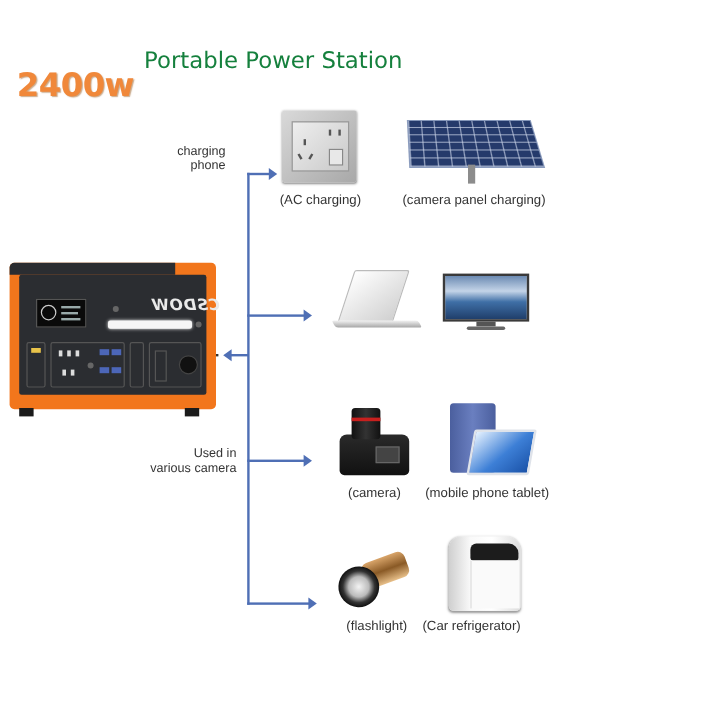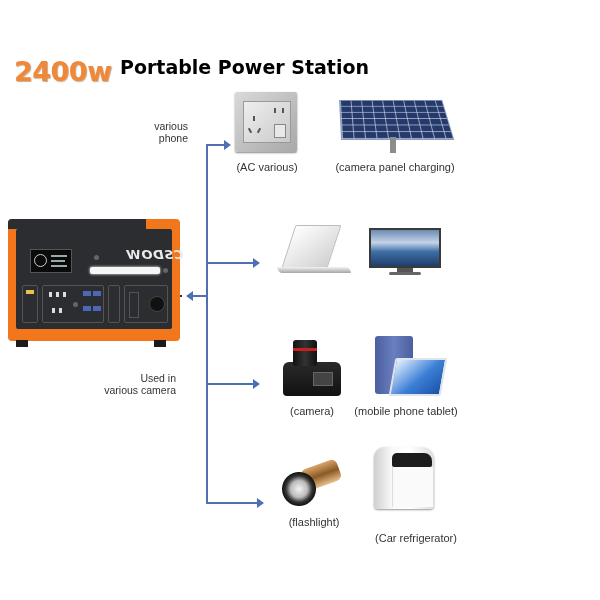--- a/index.html
+++ b/index.html
@@ -1,19 +1,19 @@
 <!DOCTYPE html>
 <html><head>
 <meta charset="utf-8">
 <style>
   html, body { margin:0; padding:0; background:#ffffff; }
   body { width:600px; height:600px; position:relative; overflow:hidden; font-family:"Liberation Sans", sans-serif; }
   .abs { position:absolute; }
   .title-wattage { left:14px; top:56px; font-family:"DejaVu Sans", sans-serif; font-weight:bold; font-size:27px; color:#f0883a; text-shadow:1px 1px 1px #c9a98a; letter-spacing:-0.5px; }
-  .title-main { left:120px; top:56px; font-family:"DejaVu Sans", sans-serif; font-weight:bold; font-size:19px; color:#000000; }
+  .title-main { left:120px; top:40px; font-family:"DejaVu Sans", sans-serif; font-weight:normal; font-size:19px; color:#15803d; }
   .side-label { font-size:10.5px; color:#333; text-align:right; line-height:12px; }
   .caption { font-size:11px; color:#333; white-space:nowrap; text-align:center; }
   .vline { left:206px; top:144px; width:2px; height:360px; background:#4f6fb5; }
   .hline { height:2px; background:#4f6fb5; }
   .arrowhead { width:0; height:0; border-top:5px solid transparent; border-bottom:5px solid transparent; }
   .arrow-right { border-left:7px solid #4f6fb5; }
   .arrow-left { border-right:7px solid #4f6fb5; }
 
   
   .station { left:8px; top:219px; width:172px; height:122px; background:#f2761c; border-radius:4px; }
@@ -71,24 +71,24 @@
   .fr-top { left:18px; top:6px; width:40px; height:14px; background:#1c1c1c; border-radius:5px 8px 2px 2px; }
   .fr-door { left:18px; top:20px; width:40px; height:40px; background:#fafafa; border-left:1px solid #ddd; }
 </style>
 </head>
 <body>
 
 <div class="abs title-wattage">2400w</div>
 <div class="abs title-main">Portable Power Station</div>
 
 <div class="abs side-label" style="left:130px; top:120px; width:58px;">
-  <div>various</div>
+  <div>charging</div>
   <div>phone</div>
 </div>
-<div class="abs side-label" style="left:104px; top:372px; width:72px;">
+<div class="abs side-label" style="left:125px; top:372px; width:72px;">
   <div>Used in</div>
   <div>various camera</div>
 </div>
 
 <div class="abs vline"></div>
 
 <div class="abs hline" style="left:206px; top:144px; width:20px;"></div>
 <div class="abs arrowhead arrow-right" style="left:224px; top:140px;"></div>
 
 <div class="abs hline" style="left:206px; top:262px; width:48px;"></div>
@@ -146,21 +146,21 @@
 <div class="abs socket">
   <div class="abs socket-face">
     <div class="abs pin" style="left:30px; top:6px;"></div>
     <div class="abs pin" style="left:38px; top:6px;"></div>
     <div class="abs pin" style="left:9px; top:14px;"></div>
     <div class="abs pin" style="left:5px; top:26px; transform:rotate(-30deg);"></div>
     <div class="abs pin" style="left:14px; top:26px; transform:rotate(30deg);"></div>
     <div class="abs switch-rect"></div>
   </div>
 </div>
-<div class="abs caption" style="left:222px; top:161px; width:90px;">(AC various)</div>
+<div class="abs caption" style="left:222px; top:161px; width:90px;">(AC charging)</div>
 
 <div class="abs solar">
   <div class="abs panel-grid"></div>
   <div class="abs pole"></div>
 </div>
 <div class="abs caption" style="left:330px; top:161px; width:130px;">(camera panel charging)</div>
 
 <div class="abs laptop">
   <div class="abs lid"></div>
   <div class="abs base"></div>
@@ -191,13 +191,13 @@
   <div class="abs fl-body"></div>
   <div class="abs fl-head"></div>
 </div>
 <div class="abs caption" style="left:282px; top:516px; width:64px;">(flashlight)</div>
 
 <div class="abs fridge">
   <div class="abs fr-body"></div>
   <div class="abs fr-top"></div>
   <div class="abs fr-door"></div>
 </div>
-<div class="abs caption" style="left:366px; top:516px; width:100px;margin-top:16px;">(Car refrigerator)</div>
+<div class="abs caption" style="left:343px; top:516px; width:100px;">(Car refrigerator)</div>
 
 </body></html>

